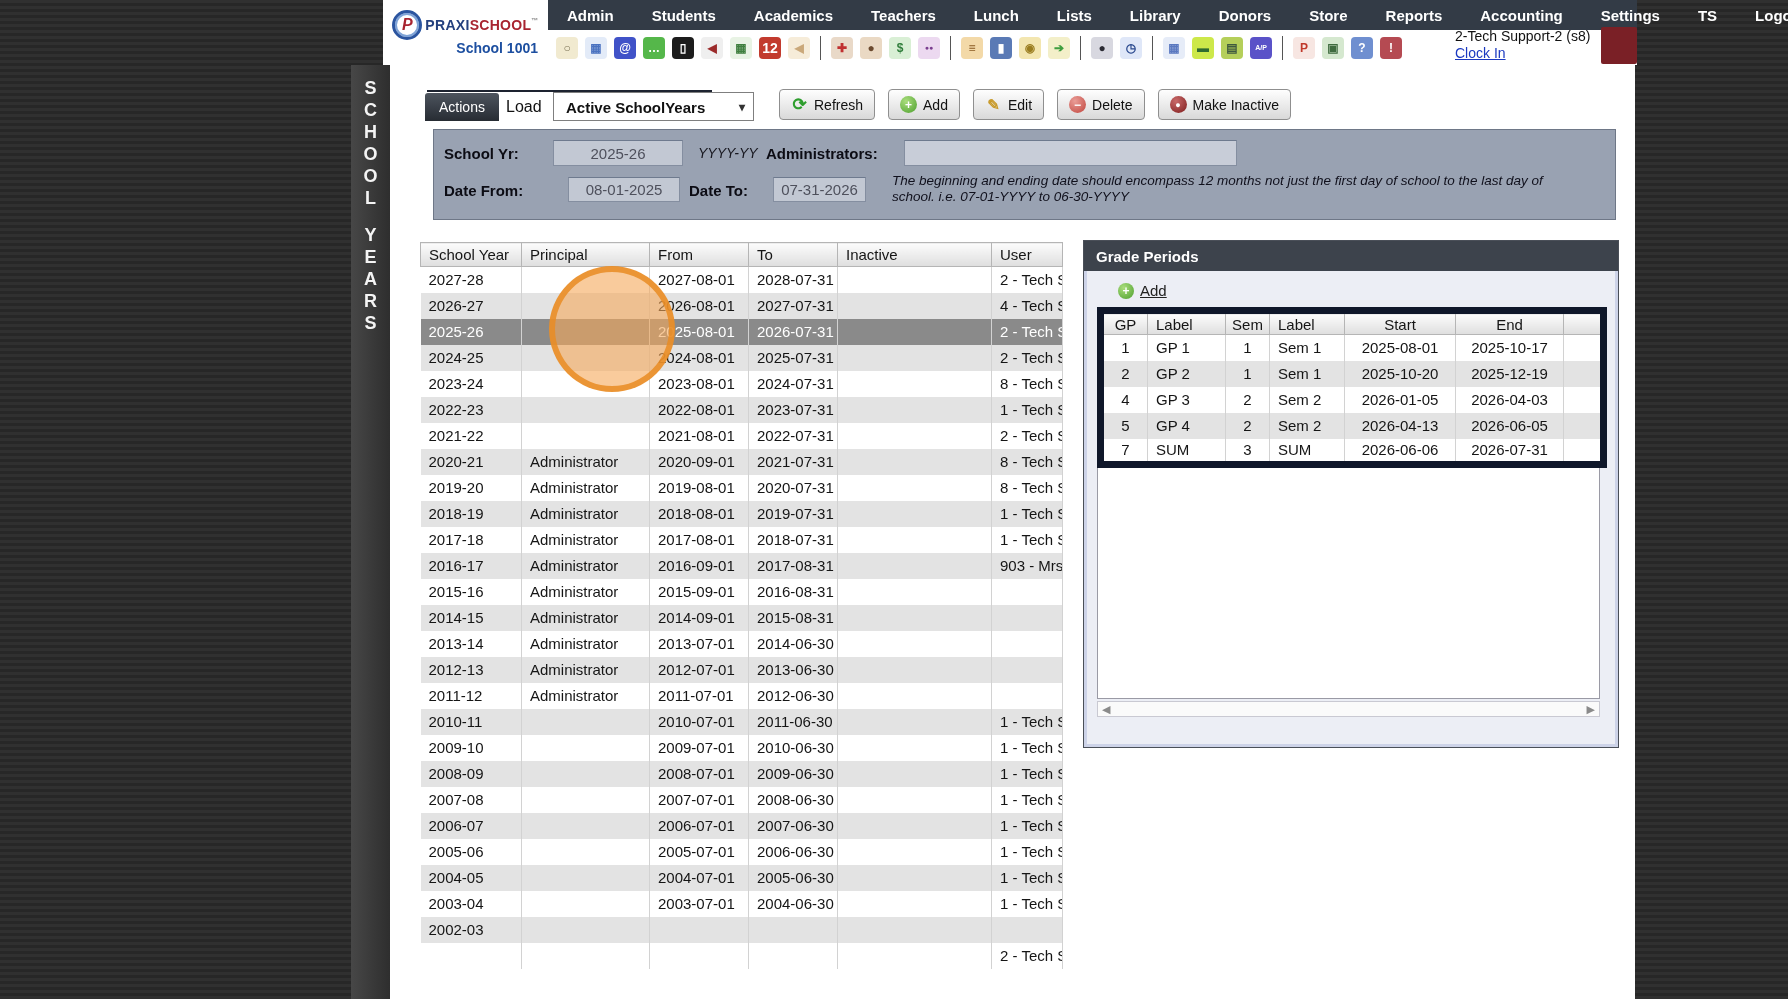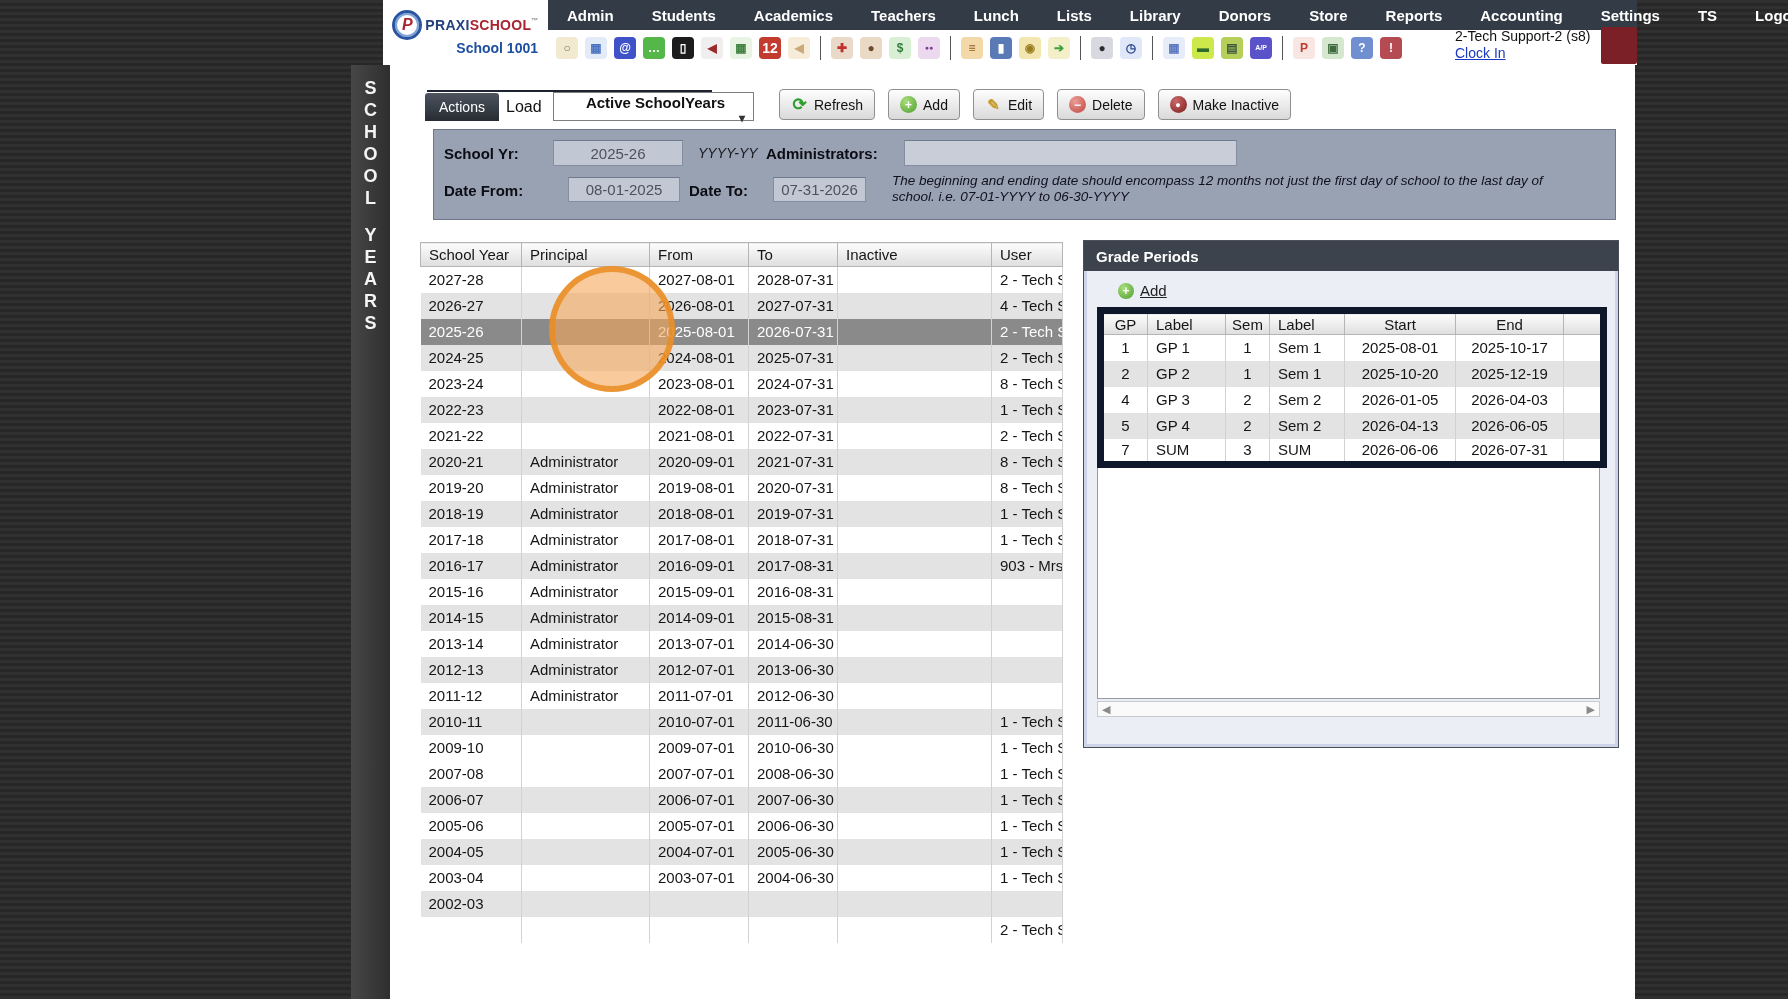--- a/index.html
+++ b/index.html
@@ -31,21 +31,21 @@
   .side-gap{height:15px;}
   
   .main-panel{position:absolute;left:390px;top:65px;width:1245px;height:934px;background:#fff;z-index:2;}
   
   .tab-line{position:absolute;left:427px;top:90px;width:285px;height:2px;background:#1d2330;z-index:7;}
   .actions-tab{position:absolute;left:425px;top:93px;width:74px;height:28px;z-index:8;
                background:linear-gradient(#4d545e,#272c33);color:#fff;font-weight:normal;font-size:14px;
                display:flex;align-items:center;justify-content:center;border-radius:3px 3px 0 0;cursor:pointer;}
   .load-label{position:absolute;left:506px;top:93px;height:28px;display:flex;align-items:center;font-size:16px;color:#111;z-index:8;}
   .dropdown{position:absolute;left:553px;top:92px;width:201px;height:29px;background:#fff;border:1px solid #7f7f7f;
-            display:flex;align-items:center;font-weight:bold;font-size:15px;color:#111;padding:1px 8px 0 12px;z-index:8;cursor:pointer;flex-direction:column;}
+            display:flex;align-items:center;font-weight:bold;font-size:15px;color:#111;padding:1px 8px 0 12px;z-index:8;cursor:pointer;}
   .dropdown .chev{margin-left:auto;font-size:12px;color:#333;}
   .action-buttons{position:absolute;left:779px;top:89px;display:flex;gap:13px;z-index:8;}
   .abtn{height:31px;background:linear-gradient(#fefefe,#d9d9d9);border:1px solid #8f8f8f;border-radius:4px;
         display:inline-flex;align-items:center;padding:0 11px;font-size:14px;color:#111;cursor:pointer;}
   .bicon{width:17px;height:17px;border-radius:50%;display:inline-flex;align-items:center;justify-content:center;
          font-size:12px;font-weight:bold;margin-right:6px;flex:0 0 auto;}
   .bicon.refresh{color:#2e9e2e;font-size:17px;background:none;}
   .bicon.addplus{background:radial-gradient(circle at 35% 30%,#a9dd7c,#4d9f2e);color:#fff;}
   .bicon.pencil{color:#c89a2a;font-size:15px;background:none;}
   .bicon.delminus{background:radial-gradient(circle at 35% 30%,#ea9d97,#c0453d);color:#fff;}
@@ -376,20 +376,28 @@
           <td>2010-07-01</td>
           <td>2011-06-30</td>
           <td></td>
           <td>1 - Tech S</td>
         </tr>
         <tr>
           <td>2009-10</td>
           <td></td>
           <td>2009-07-01</td>
           <td>2010-06-30</td>
+          <td></td>
+          <td>1 - Tech S</td>
+        </tr>
+        <tr class="alt">
+          <td>2008-09</td>
+          <td></td>
+          <td>2008-07-01</td>
+          <td>2009-06-30</td>
           <td></td>
           <td>1 - Tech S</td>
         </tr>
         <tr>
           <td>2007-08</td>
           <td></td>
           <td>2007-07-01</td>
           <td>2008-06-30</td>
           <td></td>
           <td>1 - Tech S</td>

